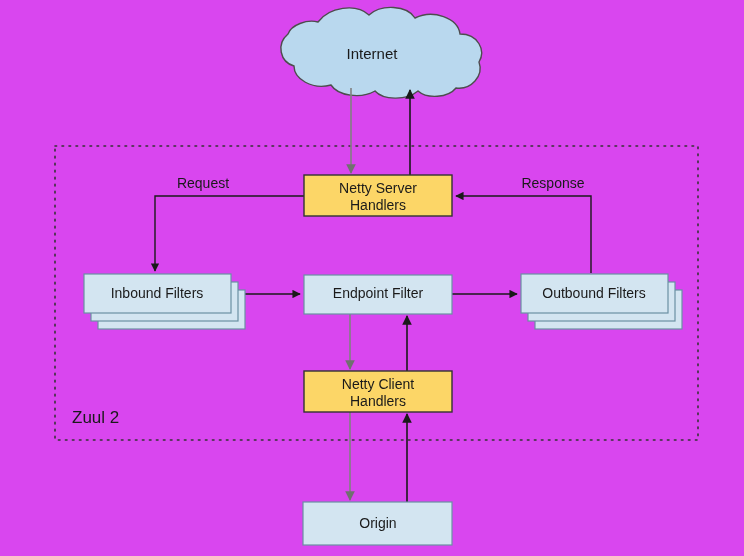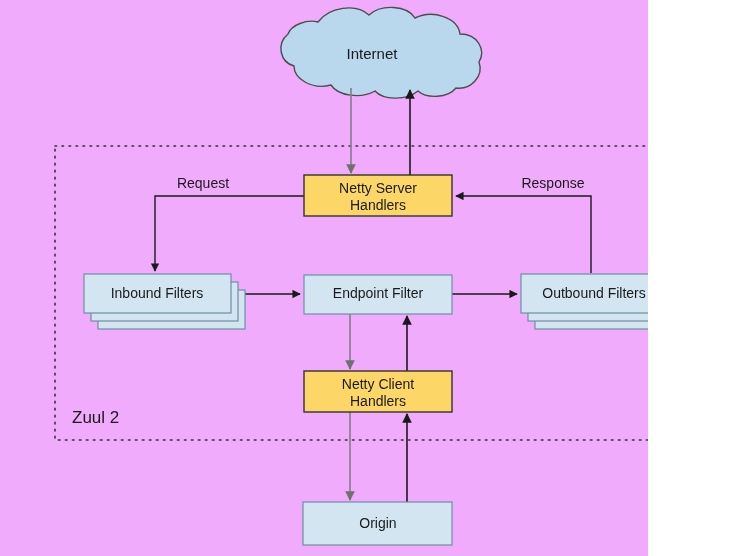--- a/index.html
+++ b/index.html
@@ -6,23 +6,23 @@
   html, body {
     margin: 0;
     padding: 0;
     background: #ffffff;
   }
   body {
     font-family: "Liberation Sans", sans-serif;
   }
   #diagram-root {
     position: relative;
-    width: 648px;
+    width: 744px;
     height: 556px;
-    background: #f0abfc;
+    background: #d946ef;
     overflow: hidden;
   }
   svg.layer {
     position: absolute;
     top: 0;
     left: 0;
     width: 744px;
     height: 556px;
   }
   .node-label {

